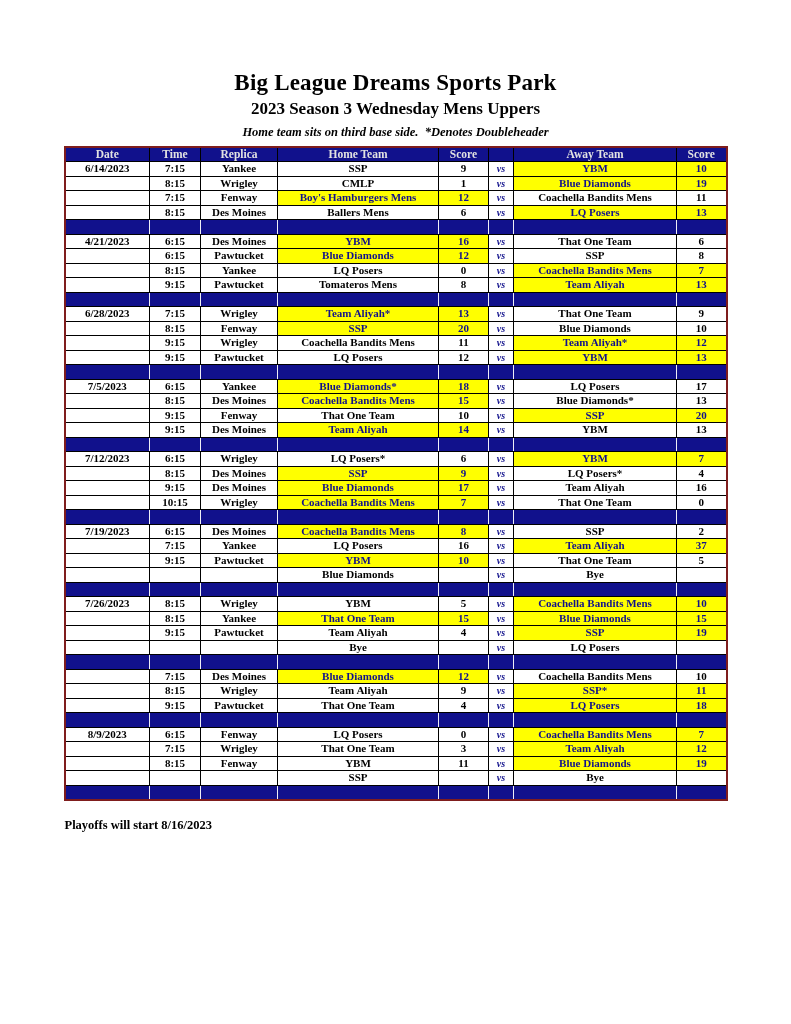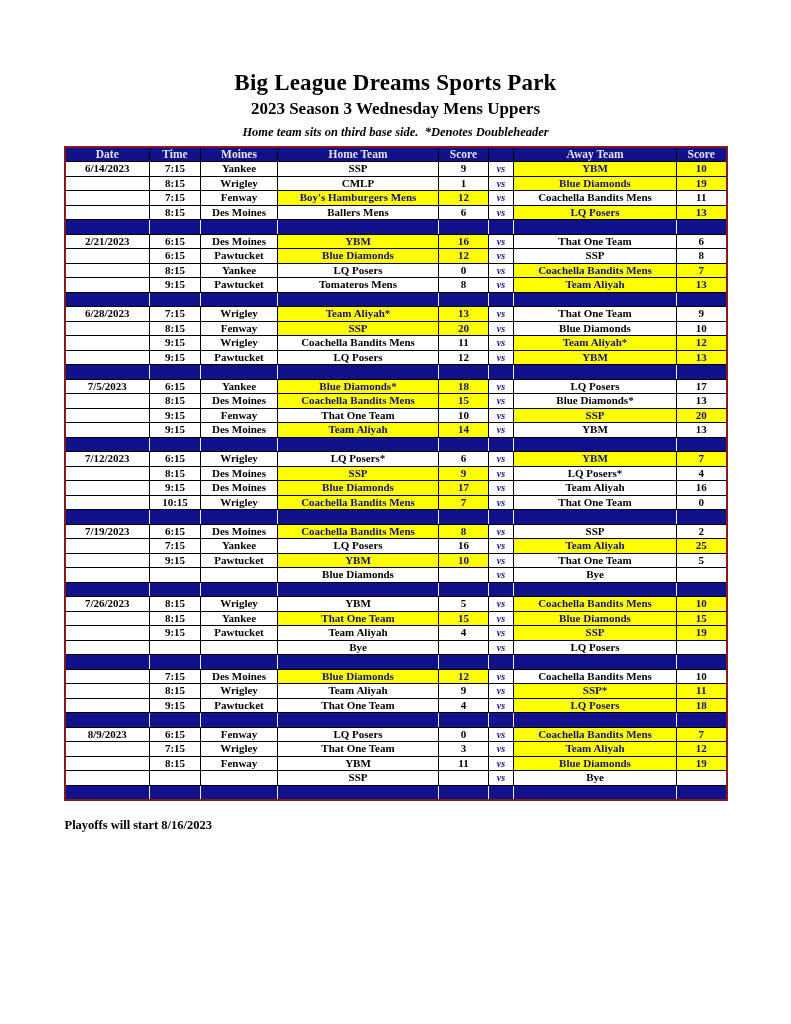--- a/index.html
+++ b/index.html
@@ -103,21 +103,21 @@
         <col style="width:161px">
       <col style="width:50px">
         <col style="width:25px">
         <col style="width:163px">
         <col style="width:50px">
     </colgroup>
     <thead>
         <tr>
           <th>Date</th>
           <th>Time</th>
-          <th>Moines</th>
+          <th>Replica</th>
           <th>Home Team</th>
           <th>Score</th>
           <th></th>
           <th>Away Team</th>
           <th>Score</th>
         </tr>
       </thead>
     <tbody>
         <tr>
           <td>6/14/2023</td>
@@ -163,21 +163,21 @@
           <td class="sep"></td>
           <td class="sep"></td>
           <td class="sep"></td>
           <td class="sep"></td>
           <td class="sep"></td>
           <td class="sep"></td>
           <td class="sep"></td>
           <td class="sep"></td>
         </tr>
         <tr>
-          <td>2/21/2023</td>
+          <td>4/21/2023</td>
           <td>6:15</td>
           <td>Des Moines</td>
           <td class="win">YBM</td>
           <td class="win">16</td>
           <td class="vs">vs</td>
           <td>That One Team</td>
           <td>6</td>
         </tr>
         <tr>
           <td></td>
@@ -380,21 +380,21 @@
           <td>2</td>
         </tr>
         <tr>
           <td></td>
           <td>7:15</td>
           <td>Yankee</td>
           <td>LQ Posers</td>
           <td>16</td>
           <td class="vs">vs</td>
           <td class="win">Team Aliyah</td>
-          <td class="win">25</td>
+          <td class="win">37</td>
         </tr>
         <tr>
           <td></td>
           <td>9:15</td>
           <td>Pawtucket</td>
           <td class="win">YBM</td>
           <td class="win">10</td>
           <td class="vs">vs</td>
           <td>That One Team</td>
           <td>5</td>

